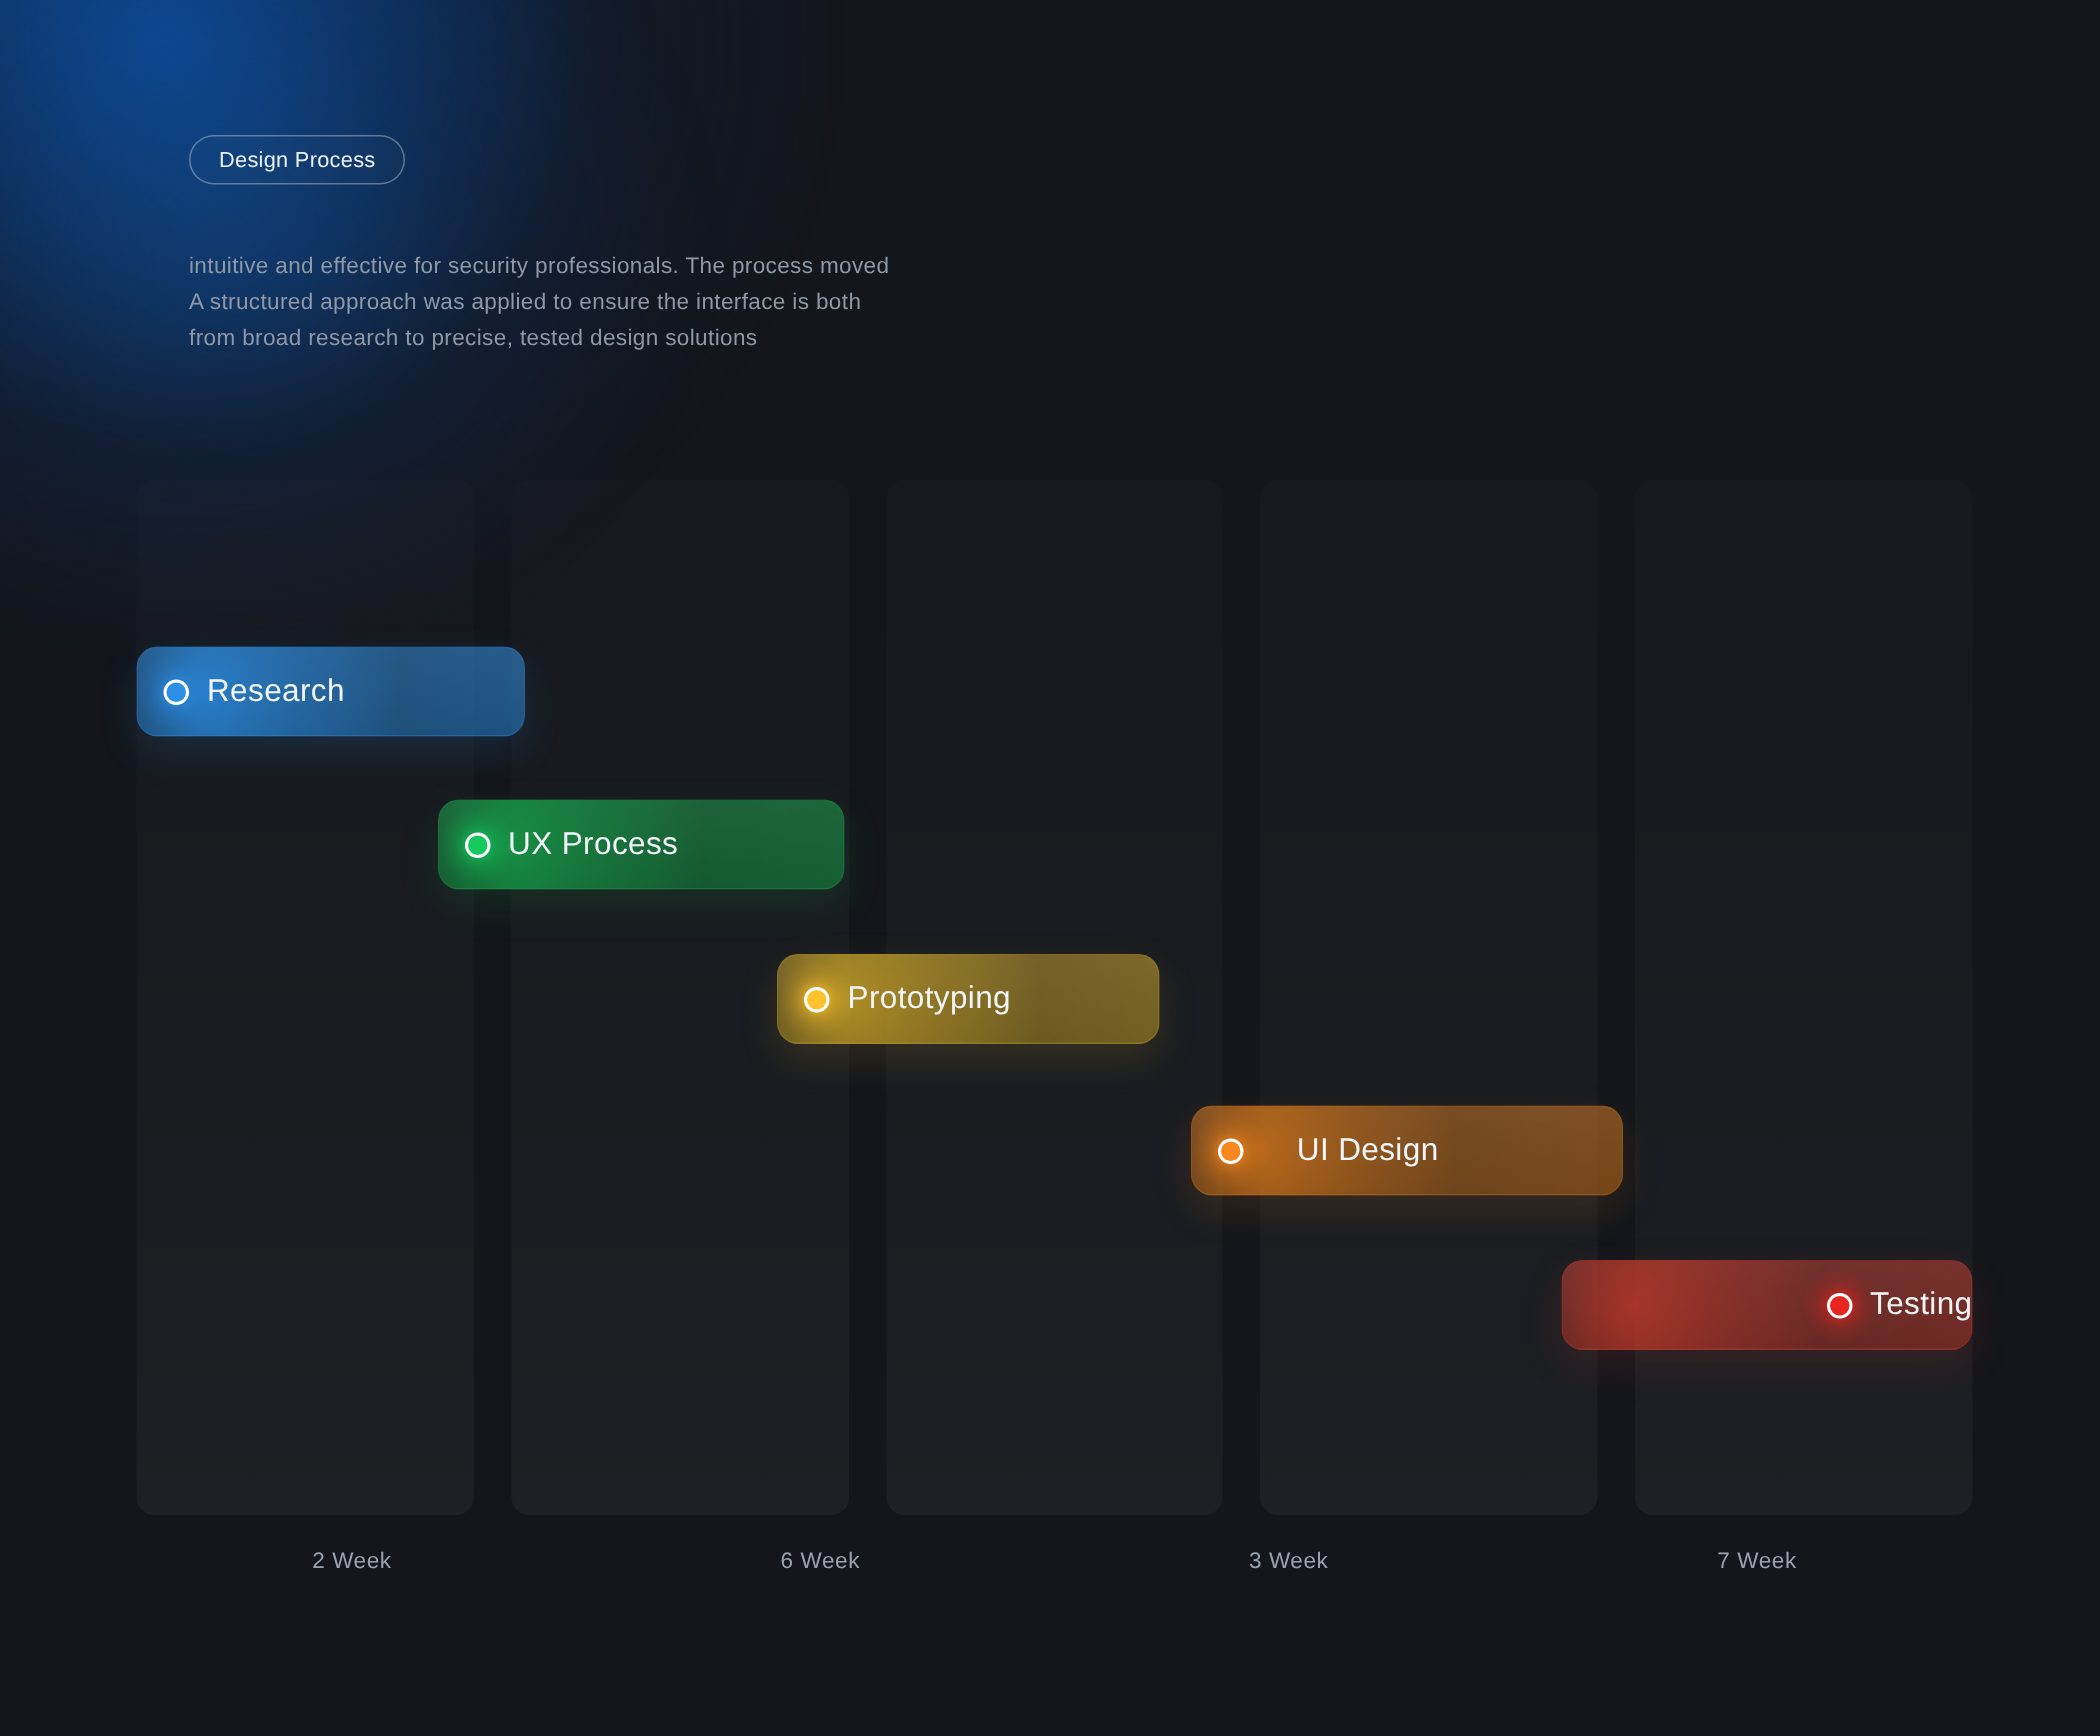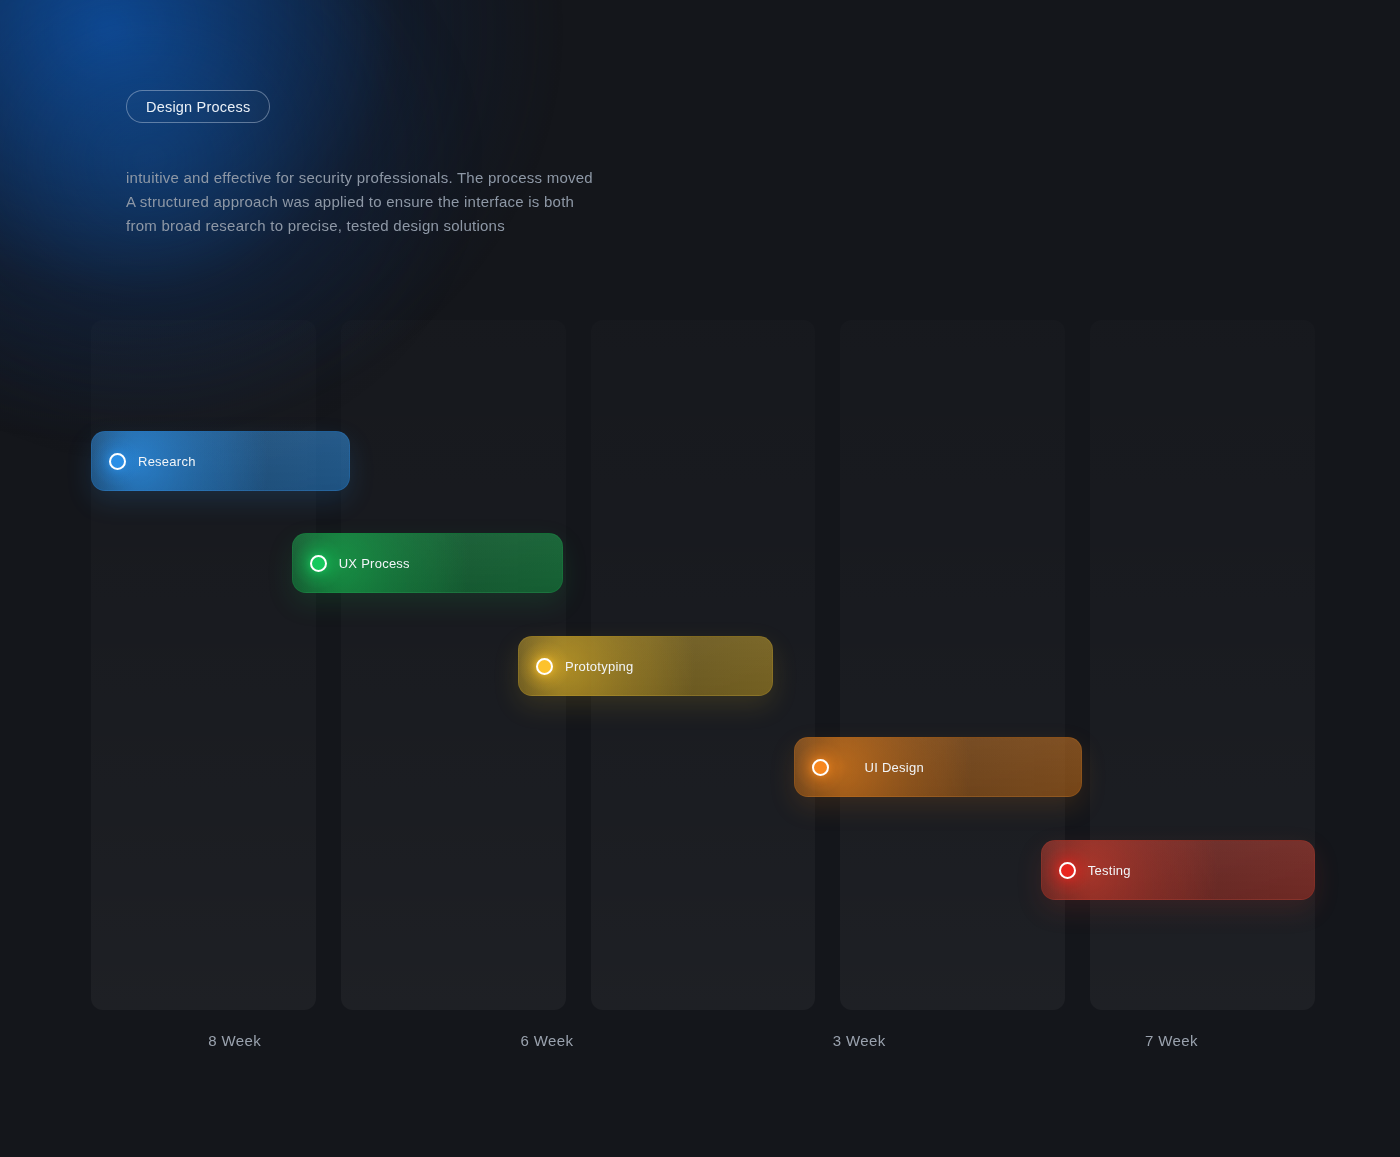--- a/index.html
+++ b/index.html
@@ -78,21 +78,21 @@
     overflow:visible;
   }
   .bar .fill{
     position:absolute; inset:0;
     border-radius:14px;
     overflow:hidden;
   }
   .bar .label{
     position:relative; z-index:3;
     color:#f2f5f8;
-    font-size:13px; letter-spacing:0.25px;
+    font-size:21px; letter-spacing:0.25px;
     white-space:nowrap;
     margin-left:12px;
   }
   .dot-wrap{ position:relative; z-index:3; width:17px; height:17px; flex:0 0 auto; }
   .dot{
     position:absolute; left:0; top:0;
     width:17px; height:17px; border-radius:50%;
     border:2px solid #ffffff;
   }
   .dot-glow{
@@ -166,29 +166,29 @@
         <span class="label">Prototyping</span>
       </div>
       <div class="bar" style="left: 702.576px; top: 417px; width: 288.864px; box-shadow: rgba(210, 117, 26, 0.16) 0px 10px 26px; gap: 24px;">
         <div class="fill" style="background: radial-gradient(130px 150px at 46px 50%, rgba(210, 117, 26, 0.78) 0%, rgba(210, 117, 26, 0.34) 55%, rgba(0, 0, 0, 0) 100%), linear-gradient(90deg, rgba(210, 117, 26, 0.06) 0%, rgba(210, 117, 26, 0.3) 16%, rgba(210, 117, 26, 0.46) 52%, rgba(210, 117, 26, 0.52) 100%), linear-gradient(rgba(255, 255, 255, 0.06) 0%, rgba(0, 0, 0, 0.18) 100%); border: 1px solid rgba(210, 117, 26, 0.22);"></div>
         <span class="dot-wrap">
           <span class="dot-glow" style="background: radial-gradient(closest-side, rgba(247, 135, 31, 0.55) 0%, rgba(247, 135, 31, 0.22) 45%, rgba(0, 0, 0, 0) 100%);"></span>
           <span class="dot" style="background: rgb(247, 135, 31); box-shadow: rgba(247, 135, 31, 0.85) 0px 0px 10px;"></span>
         </span>
         <span class="label">UI Design</span>
       </div>
-      <div class="bar" style="left: 949.824px; top: 520px; width: 274.176px; box-shadow: rgba(192, 57, 43, 0.16) 0px 10px 26px;">
+      <div class="bar" style="left: 949.824px; top: 520px; width: 274.176px; box-shadow: rgba(192, 57, 43, 0.16) 0px 10px 26px; justify-content: flex-end;">
         <div class="fill" style="background: radial-gradient(130px 150px at 46px 50%, rgba(192, 57, 43, 0.78) 0%, rgba(192, 57, 43, 0.34) 55%, rgba(0, 0, 0, 0) 100%), linear-gradient(90deg, rgba(192, 57, 43, 0.06) 0%, rgba(192, 57, 43, 0.3) 16%, rgba(192, 57, 43, 0.46) 52%, rgba(192, 57, 43, 0.52) 100%), linear-gradient(rgba(255, 255, 255, 0.06) 0%, rgba(0, 0, 0, 0.18) 100%); border: 1px solid rgba(192, 57, 43, 0.22);"></div>
         <span class="dot-wrap">
           <span class="dot-glow" style="background: radial-gradient(closest-side, rgba(232, 37, 31, 0.55) 0%, rgba(232, 37, 31, 0.22) 45%, rgba(0, 0, 0, 0) 100%);"></span>
           <span class="dot" style="background: rgb(232, 37, 31); box-shadow: rgba(232, 37, 31, 0.85) 0px 0px 10px;"></span>
         </span>
         <span class="label">Testing</span>
       </div>
     </div>
 </div>
 
 <div class="axis">
-  <div class="tick">8 Week</div>
+  <div class="tick">2 Week</div>
   <div class="tick">6 Week</div>
   <div class="tick">3 Week</div>
   <div class="tick">7 Week</div>
 </div>
 
 </body></html>

